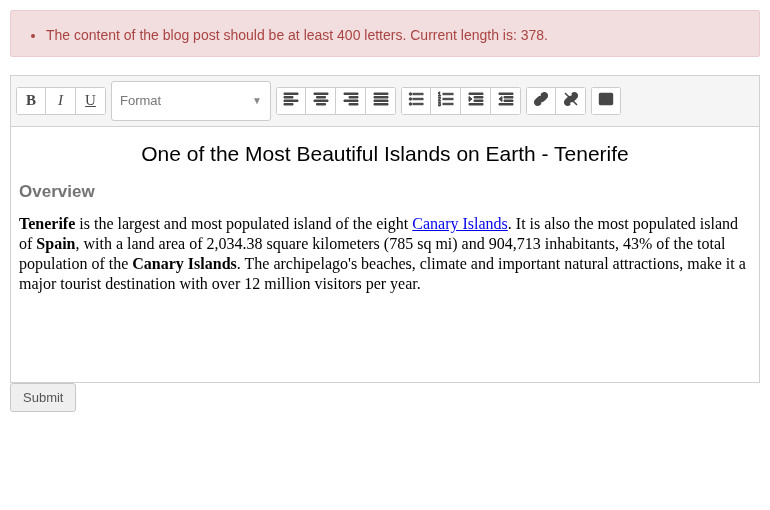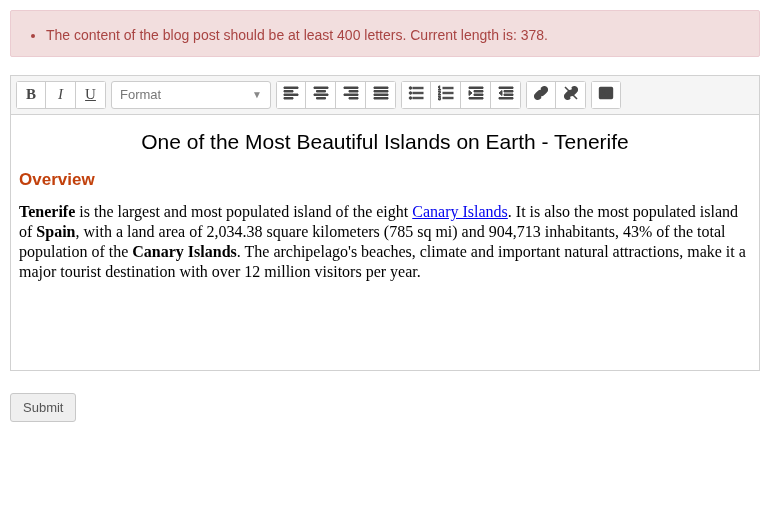--- a/index.html
+++ b/index.html
@@ -58,21 +58,21 @@
     cursor: pointer;
     font-size: 14px;
     padding: 0;
   }
   .btn-group .tb-btn + .tb-btn { border-left: none; }
   .tb-btn svg { width: 16px; height: 16px; fill: currentColor; stroke: currentColor; }
   .tb-bold { font-weight: bold; font-family: Georgia, serif; font-size:15px;}
   .tb-italic { font-style: italic; font-family: Georgia, serif; font-size:15px;}
   .tb-underline { text-decoration: underline; font-family: Georgia, serif; font-size:15px;}
   .format-select {
-    height: 28px;
+    height: 40px;
     background: #fff;
     border: 1px solid #ccc;
     min-width: 160px;
     display: flex;
     align-items: center;
     justify-content: space-between;
     padding: 0 8px;
     color: #777;
     cursor: pointer;
     border-radius: 3px;
@@ -97,27 +97,26 @@
     font-weight: normal;
     font-size: 21px;
     margin: 4px 0 14px 0;
     color:#000;
   }
   .editor-body h2.section {
     font-family: Verdana, Geneva, sans-serif;
     font-weight: bold;
     font-size: 17px;
     margin: 0 0 12px 0;
-    color:#c2410c;
+    color:#737373;
   }
   .editor-body p { margin: 0 0 78px 0; }
   .editor-body a { color: #0000EE; text-decoration: underline; }
   .editor-body b { font-weight: bold; }
   .submit-btn {
-    margin-top: 22px;
     background: #efefef;
     border: 1px solid #c8c8c8;
     padding: 6px 12px;
     color: #555;
     border-radius: 3px;
     font-size: 13px;
     cursor: pointer;
   }
 </style>
 </head>

